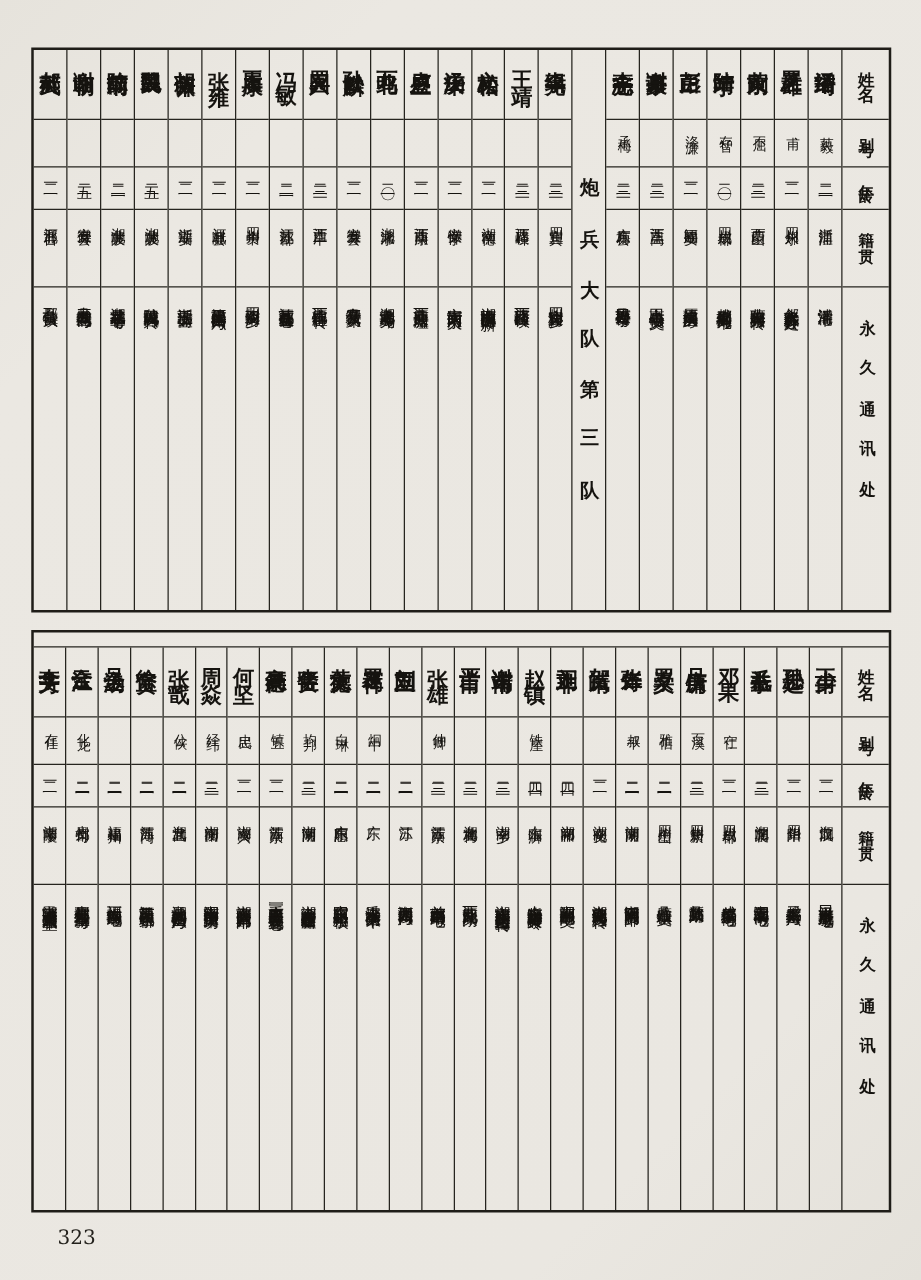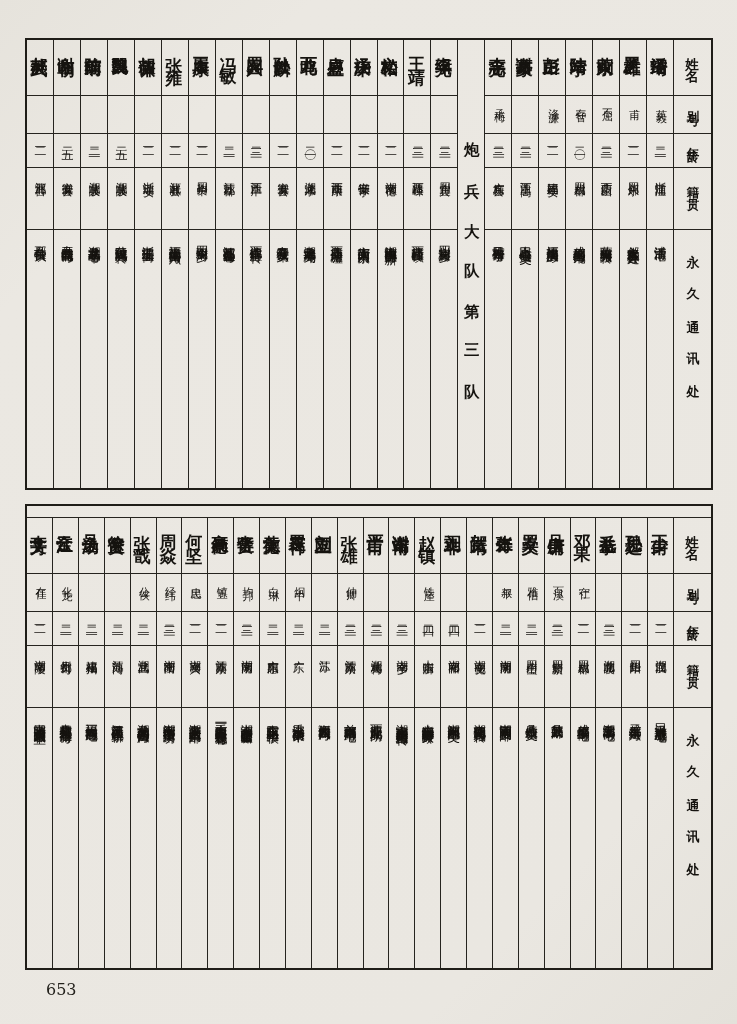--- a/index.html
+++ b/index.html
@@ -926,14 +926,14 @@
           </div>
           <div class="cell p-native">
             <span class="vt">湖南零陵</span>
           </div>
           <div class="cell p-address">
             <span class="vt">湖南零陵进贤乡木山底天和堂</span>
           </div>
         </div>
       </div>
     </div>
-  <div class="page-number">653</div>
+  <div class="page-number">323</div>
 </div>
 
 </body></html>

